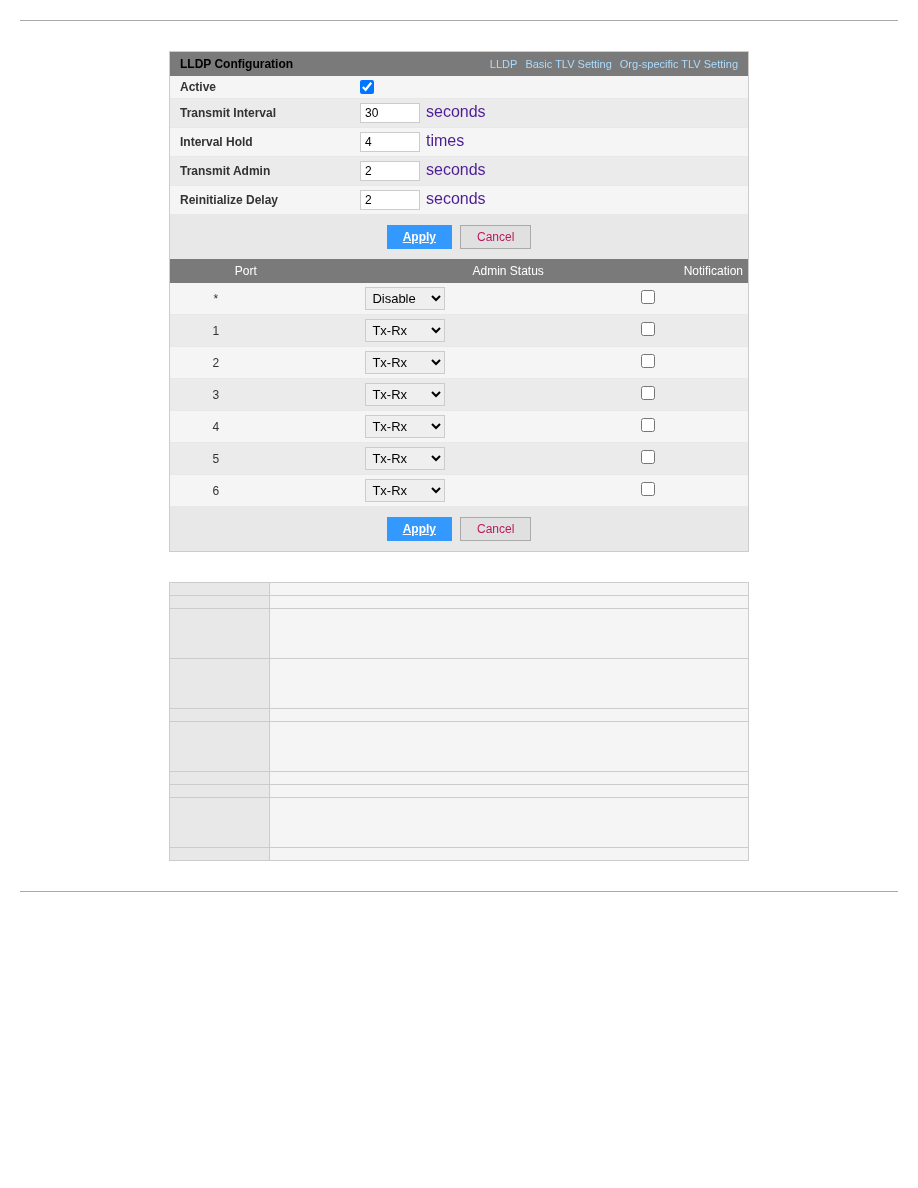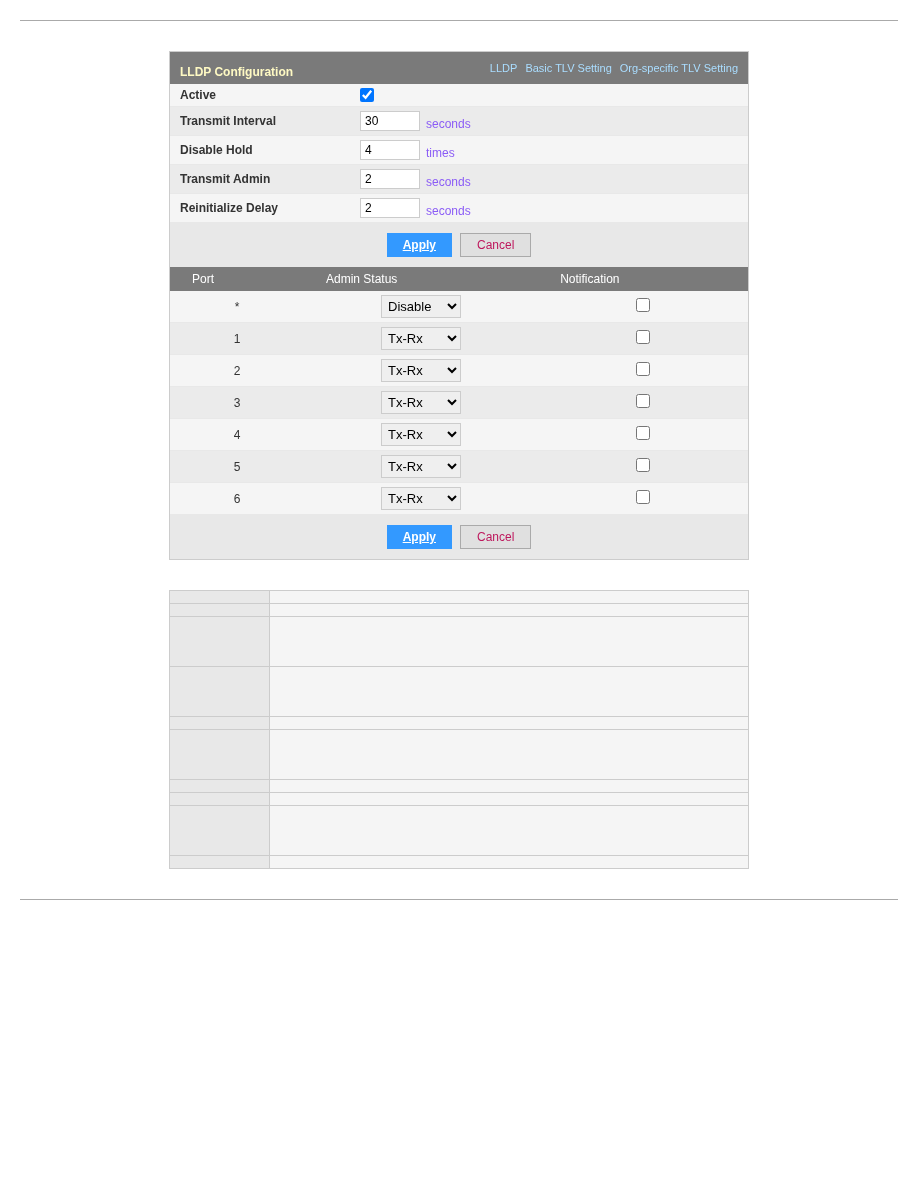--- a/index.html
+++ b/index.html
@@ -38,24 +38,23 @@
 
     .config-header {
       display: flex;
       justify-content: space-between;
       align-items: center;
       background: #7a7a7a;
       padding: 5px 10px;
     }
 
     .config-header-title {
-      color: #fef9c3;
+      color: #000000;
       font-weight: bold;
       font-size: 12px;
-      margin-top: 8px;
     }
 
     .config-header-links {
       display: flex;
       gap: 8px;
       font-size: 11px;
     }
 
     .config-header-links a {
       color: #aaddff;
@@ -81,34 +80,34 @@
 
     .config-label {
       width: 180px;
       font-size: 12px;
       color: #333;
       font-weight: bold;
     }
 
     .config-value {
       display: flex;
-      align-items: flex-end;
+      align-items: flex-start;
       gap: 6px;
     }
 
     .config-input {
       width: 60px;
       padding: 2px 4px;
       border: 1px solid #ccc;
       font-size: 12px;
     }
 
     .config-unit {
-      font-size: 12px;
-      color: #8b5cf6;
+      font-size: 16px;
+      color: #4c1d95;
     }
 
     .config-checkbox {
       width: 14px;
       height: 14px;
     }
 
     .button-row {
       display: flex;
       justify-content: center;
@@ -139,22 +138,22 @@
 
     
     .port-table {
       width: 100%;
       border-collapse: collapse;
     }
 
     .port-table th {
       background: #7a7a7a;
       color: #fff;
-      padding: 5px 22px;
-      text-align: left;
+      padding: 5px 5px;
+      text-align: right;
       font-size: 12px;
       font-weight: normal;
     }
 
     .port-table td {
       padding: 4px 10px;
       text-align: center;
       border-bottom: 1px solid #e8e8e8;
       background: #f5f5f5;
       font-size: 12px;
@@ -231,21 +230,21 @@
 
       <div class="config-row">
         <div class="config-label">Transmit Interval</div>
         <div class="config-value">
           <input type="text" class="config-input" value="30" style="">
           <span class="config-unit">seconds</span>
         </div>
       </div>
 
       <div class="config-row">
-        <div class="config-label">Disable Hold</div>
+        <div class="config-label">Interval Hold</div>
         <div class="config-value">
           <input type="text" class="config-input" value="4" style="">
           <span class="config-unit">times</span>
         </div>
       </div>
 
       <div class="config-row">
         <div class="config-label">Transmit Admin</div>
         <div class="config-value">
           <input type="text" class="config-input" value="2" style="">

